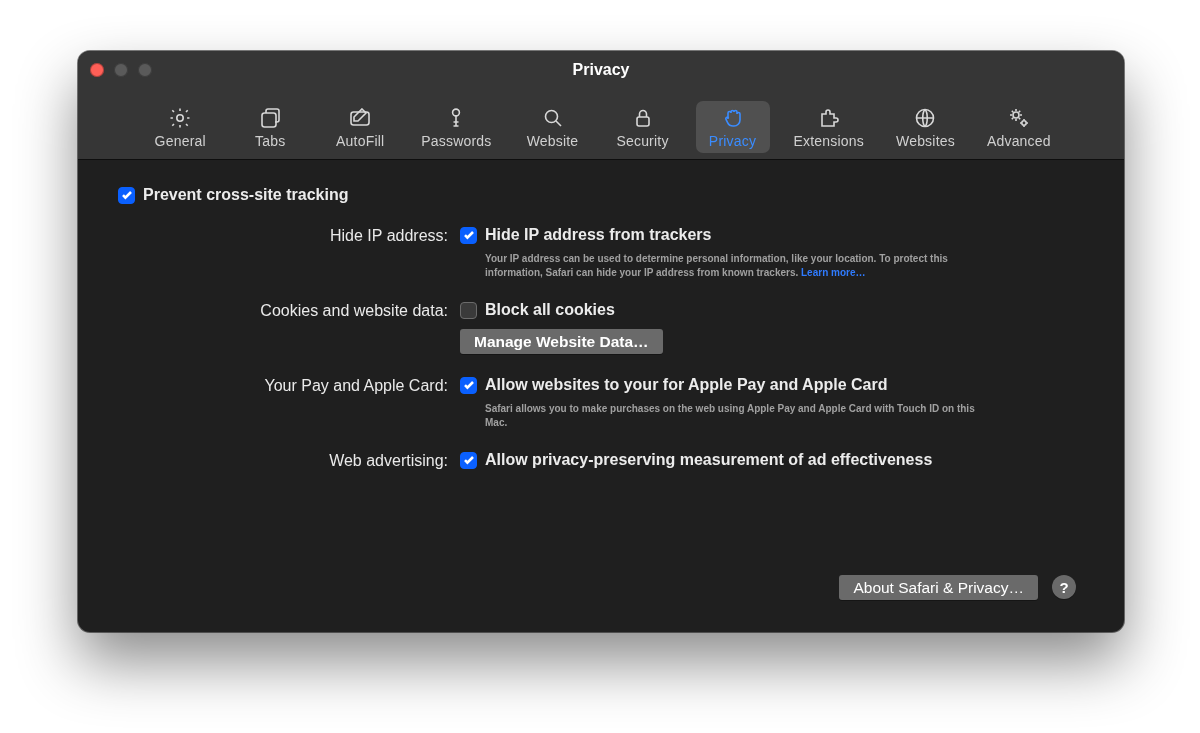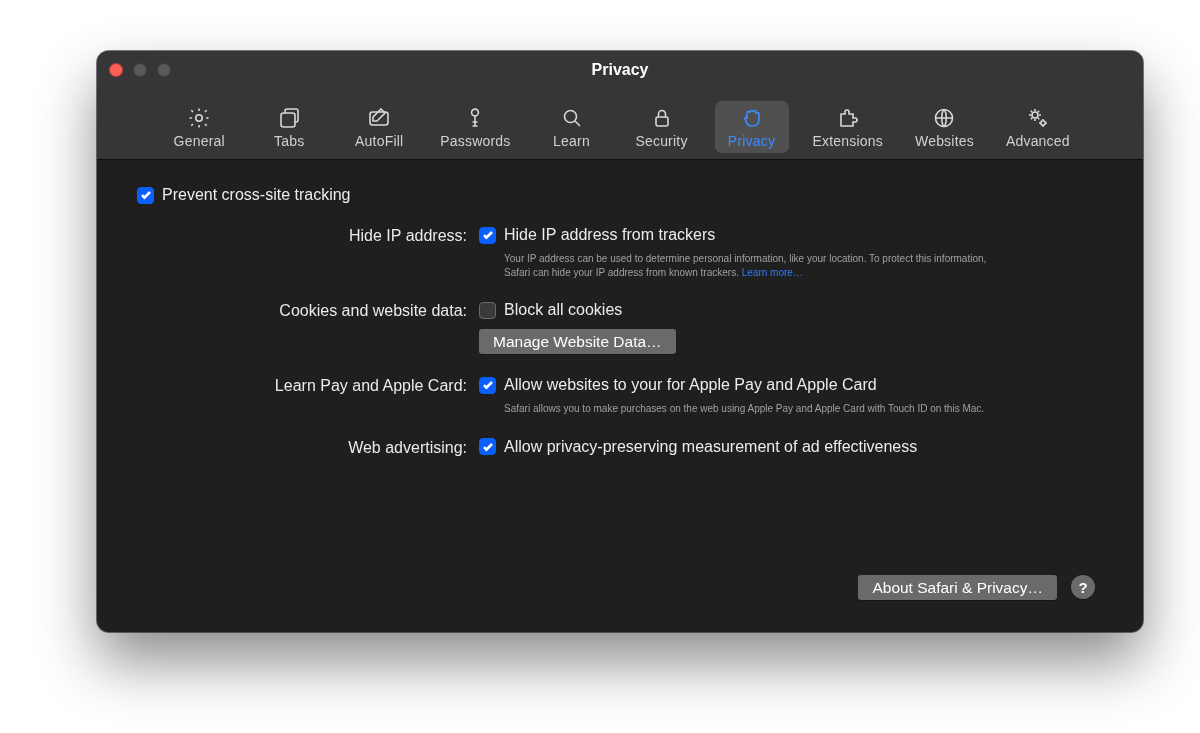--- a/index.html
+++ b/index.html
@@ -19,21 +19,20 @@
     left: 78px;
     top: 51px;
     width: 1046px;
     height: 581px;
     background: #1f1f1f;
     border-radius: 12px;
     box-shadow: 0 30px 60px rgba(0,0,0,0.45), 0 0 0 1px rgba(0,0,0,0.5);
     overflow: hidden;
     display: flex;
     flex-direction: column;
-    margin-left: 19px;
   }
 
   
   .titlebar {
     position: relative;
     height: 108px;
     background: #363636;
     border-bottom: 1px solid #0e0e0e;
     flex: 0 0 auto;
   }
@@ -120,20 +119,21 @@
     padding-top: 1px;
     font-size: 16px;
     color: #eaeaea;
   }
   .row-control {
     flex: 1 1 auto;
     display: flex;
     flex-direction: column;
     align-items: flex-start;
     max-width: 540px;
+    font-weight: bold;
   }
   .check-line {
     display: flex;
     align-items: center;
     gap: 8px;
   }
   .checkbox {
     width: 17px; height: 17px;
     border-radius: 4px;
     box-sizing: border-box;
@@ -245,21 +245,21 @@
         <span class="toolbar-label">Passwords</span>
       </div>
 
       <div class="toolbar-item">
         <span class="ticon">
           <svg viewBox="0 0 24 24">
               <circle cx="10.5" cy="10.5" r="6"></circle>
               <path d="M15 15l5 5"></path>
             </svg>
         </span>
-        <span class="toolbar-label">Learn</span>
+        <span class="toolbar-label">Website</span>
       </div>
 
       <div class="toolbar-item">
         <span class="ticon">
           <svg viewBox="0 0 24 24">
               <rect x="6" y="11" width="12" height="9" rx="2"></rect>
               <path d="M8.5 11V8a3.5 3.5 0 1 1 7 0v3"></path>
             </svg>
         </span>
         <span class="toolbar-label">Security</span>
@@ -344,21 +344,21 @@
       <div class="row-control">
         <div class="check-line">
           <div class="checkbox unchecked"></div>
           <span class="check-text">Block all cookies</span>
         </div>
         <div class="push-button">Manage Website Data…</div>
       </div>
     </div>
 
     <div class="row">
-      <div class="row-label">Learn Pay and Apple Card:</div>
+      <div class="row-label">Your Pay and Apple Card:</div>
       <div class="row-control">
         <div class="check-line">
           <div class="checkbox checked">
             <svg viewBox="0 0 12 12">
                 <path d="M2 6.2l2.4 2.4L10 3"></path>
               </svg>
           </div>
           <span class="check-text">Allow websites to your for Apple Pay and Apple Card</span>
         </div>
         <div class="desc">Safari allows you to make purchases on the web using Apple Pay and Apple Card with Touch ID on this Mac.</div>

